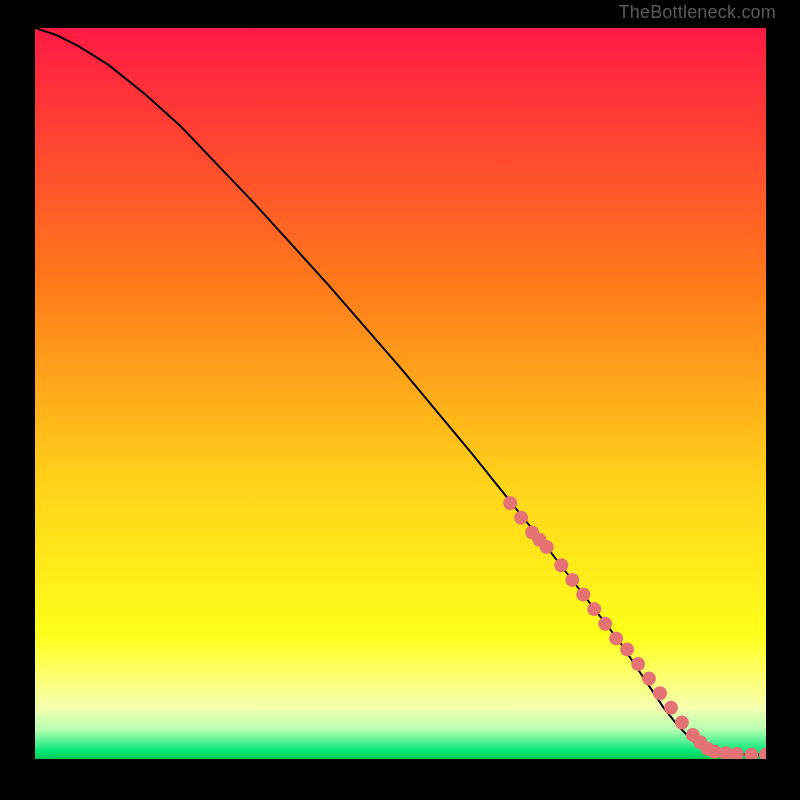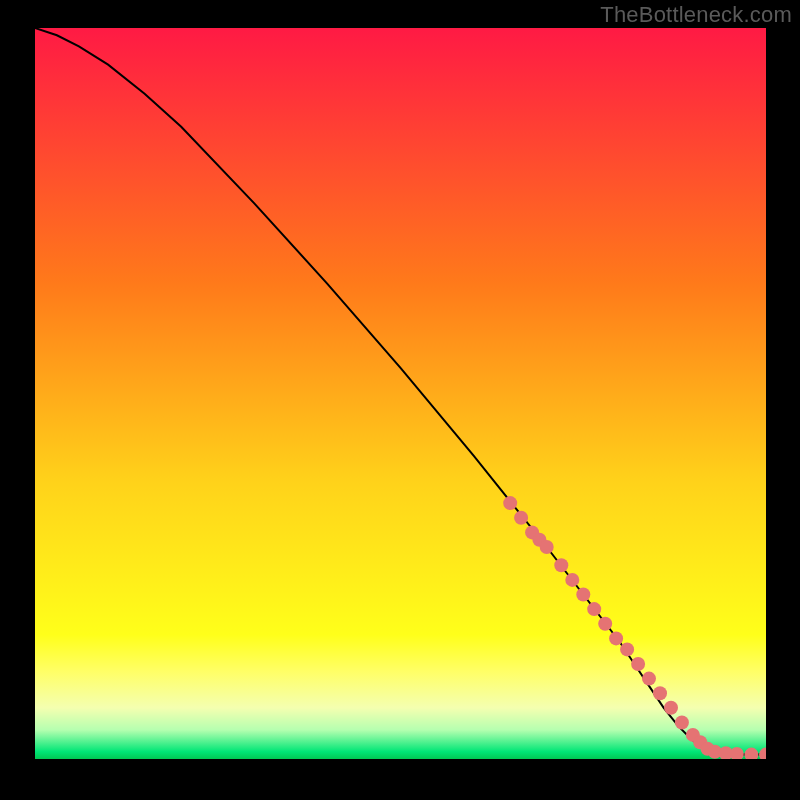--- a/index.html
+++ b/index.html
@@ -12,23 +12,23 @@
     font-family: Arial, Helvetica, sans-serif;
   }
   .stage {
     position: relative;
     width: 800px;
     height: 800px;
   }
   .watermark {
     position: absolute;
     top: 2px;
-    right: 8px;
+    right: 24px;
     color: #5a5a5a;
-    font-size: 22px;
+    font-size: 18px;
     font-weight: 400;
     letter-spacing: 0.2px;
     z-index: 10;
   }
   .plot-area {
     position: absolute;
     left: 35px;
     top: 28px;
     width: 731px;
     height: 731px;

